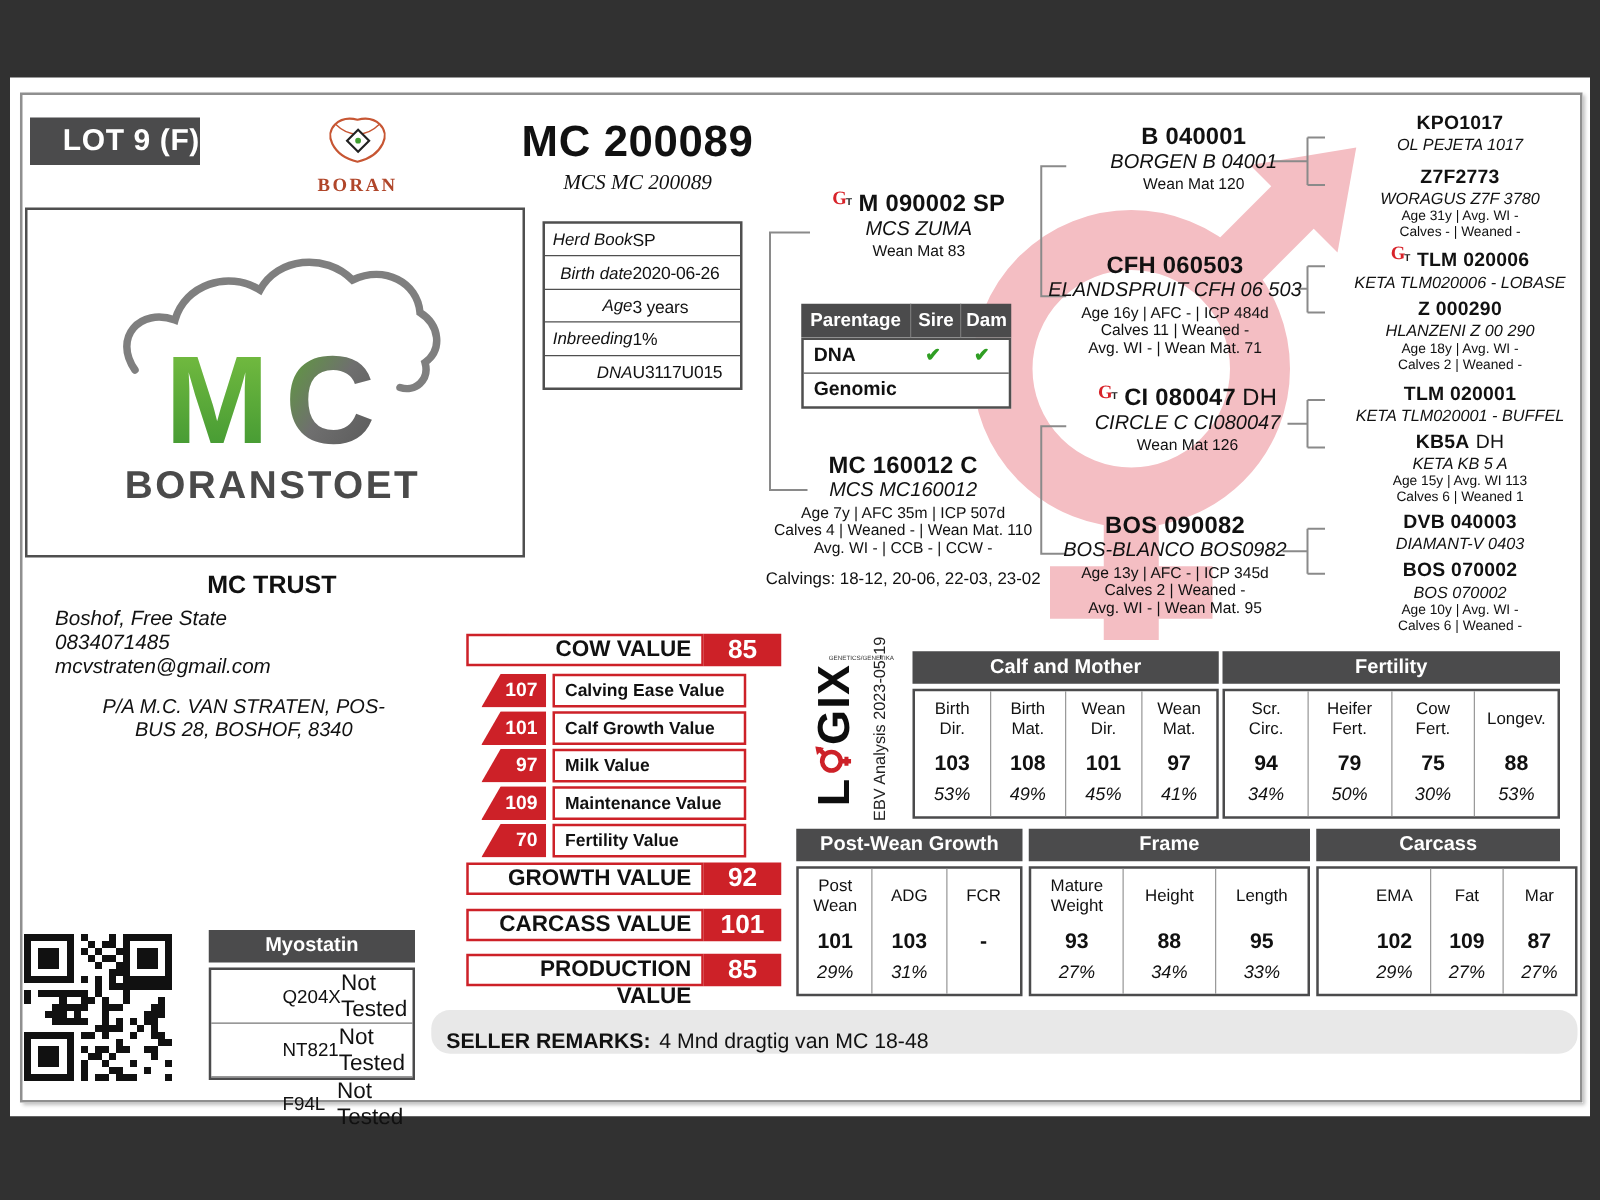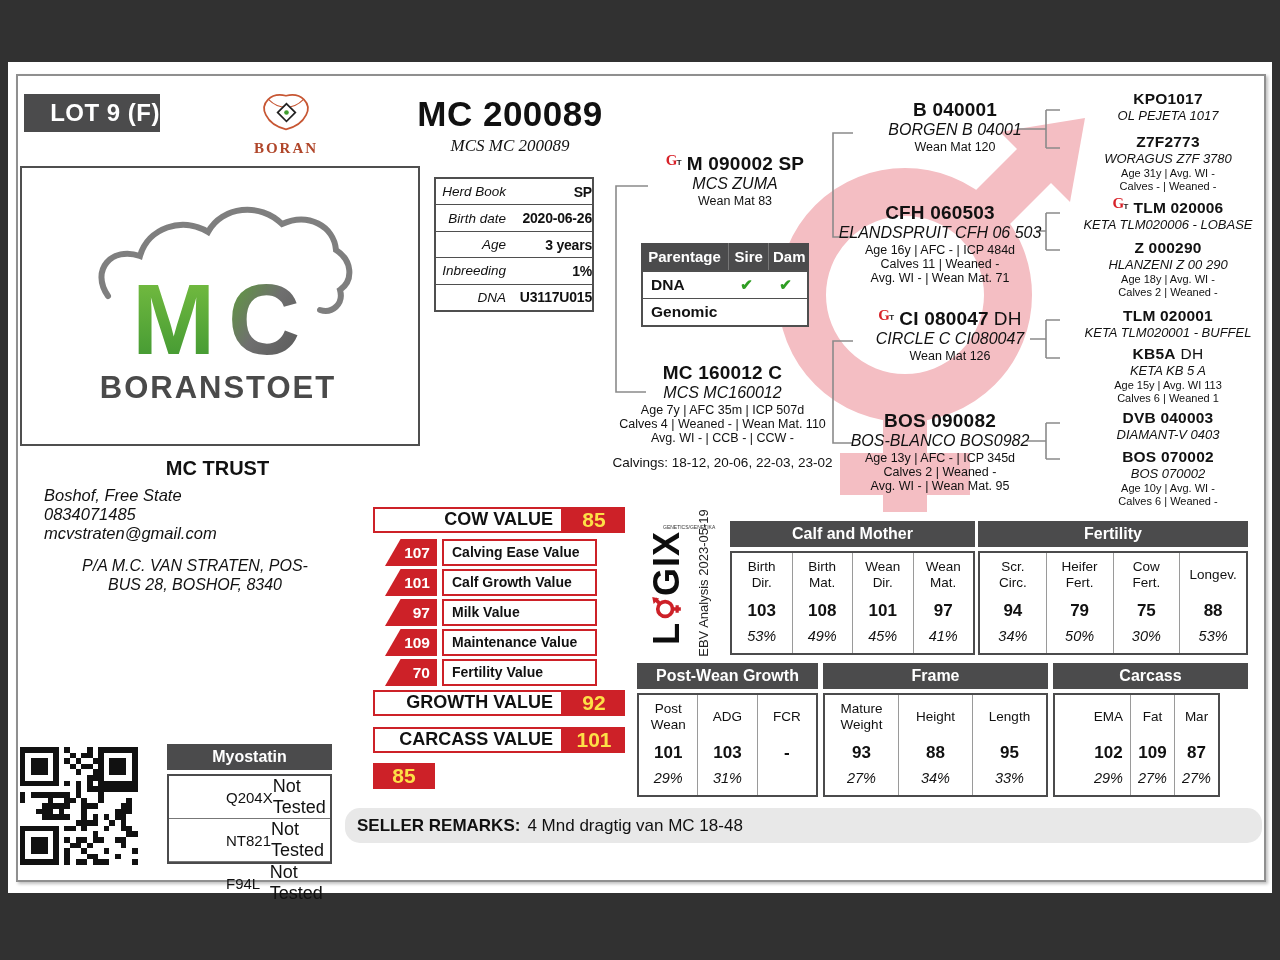--- a/index.html
+++ b/index.html
@@ -23,21 +23,21 @@
   
   .breedername{left:110px;top:457px;width:215px;text-align:center;font-weight:bold;font-size:20px;}
   .contact{font-style:italic;font-size:16.5px;}
   .postal{font-style:italic;font-size:16px;text-align:center;width:270px;left:60px;}
   
   .htable{left:434px;top:177px;width:160px;height:135px;border:2px solid #4f4f4f;background:#fff;
           display:flex;flex-direction:column;box-sizing:border-box;}
   .hrow{flex:1;display:flex;align-items:center;border-top:1px solid #4f4f4f;}
   .hrow:first-child{border-top:none;}
   .hlab{width:70px;text-align:right;font-style:italic;font-size:13.5px;}
-  .hval{flex:1;text-align:right;font-weight:bold;font-size:14px;letter-spacing:-.2px;}
+  .hval{flex:1;text-align:left;font-weight:normal;font-size:14px;letter-spacing:-.2px;}
   
   .phead{left:641px;top:243px;width:168px;height:27px;background:#4b4b4c;color:#fff;display:flex;
          font-weight:bold;font-size:15px;line-height:27px;}
   .phead div{text-align:center;border-left:1px solid #777;}
   .phead div:first-child{border-left:none;}
   .pbody{left:641px;top:270px;width:168px;border:2px solid #4f4f4f;background:#fff;box-sizing:border-box;}
   .prow{display:flex;height:26px;line-height:26px;border-top:1px solid #4f4f4f;}
   .prow:first-child{border-top:none;}
   .plab{width:84px;font-weight:bold;font-size:15.5px;padding-left:8px;box-sizing:border-box;}
   .pcheck{width:39px;text-align:center;color:#2f9e23;font-weight:bold;font-size:15px;}
@@ -53,21 +53,21 @@
   .sfx{font-weight:400;}
   .sfx:not(:empty){margin-left:5px;}
   .gt{display:inline-block;position:relative;width:16px;height:15px;margin-right:5px;}
   .gt .g{position:absolute;left:0;top:-2px;color:#d8232a;font-weight:bold;font-size:15px;
          font-family:"Liberation Serif",serif;line-height:15px;}
   .gt .t{position:absolute;right:0;bottom:-3px;font-size:8px;font-weight:bold;color:#222;}
   
   .vbar{position:absolute;left:373px;width:252px;height:26px;display:flex;}
   .vbar .lbl{flex:1;border:2.5px solid #cd2128;background:#fff;font-weight:bold;font-size:18px;
              line-height:21px;text-align:right;padding-right:8px;box-sizing:border-box;}
-  .vbar .num{width:62px;background:#cd2128;color:#fde047;font-weight:bold;font-size:21px;
+  .vbar .num{width:62px;background:#cd2128;color:#ffffff;font-weight:bold;font-size:21px;
              line-height:26px;text-align:center;}
   .subrow{position:absolute;left:385px;height:27px;display:flex;}
   .subnum{width:52px;background:#cd2128;clip-path:polygon(30% 0,100% 0,100% 100%,0 100%);
           color:#fff;font-weight:bold;font-size:15.5px;line-height:27px;text-align:right;
           padding-right:7px;box-sizing:border-box;}
   .sublbl{width:155px;margin-left:5px;border:2px solid #cd2128;background:#fff;font-weight:bold;
           font-size:14px;line-height:23px;padding-left:8px;box-sizing:border-box;}
   
   .logix{left:592px;top:562px;width:150px;height:44px;transform:rotate(-90deg);
          display:flex;align-items:center;justify-content:center;}
@@ -93,21 +93,21 @@
            box-sizing:border-box;display:flex;flex-direction:column;}
   .myorow{flex:1;display:flex;align-items:center;border-top:1px solid #777;}
   .myorow:first-child{border-top:none;}
   .myogene{padding-left:13px;font-size:15px;width:62px;margin-left:44px;}
   .myores{font-size:18px;}
   
   .qr{left:19px;top:747px;width:119px;height:118px;}
   .qr svg{width:100%;height:100%;shape-rendering:crispEdges;}
   
   .remarks{left:345px;top:808px;width:917px;height:35px;background:#e8e8e8;display:flex;
-           align-items:center;font-size:17px;border-radius:15px;}
+           align-items:flex-end;font-size:17px;border-radius:15px;}
   .remarks b{margin-left:12px;}
   .remarks span{margin-left:7px;}
 </style>
 </head>
 <body>
 
 <div id="root">
   <div class="page"></div>
   <div class="pageborder"></div>
 
@@ -320,20 +320,21 @@
   </div>
   <div class="vbar" style="top:690px;">
     <div class="lbl">GROWTH VALUE</div>
     <div class="num">92</div>
   </div>
   <div class="vbar" style="top:727px;">
     <div class="lbl">CARCASS VALUE</div>
     <div class="num">101</div>
   </div>
   <div class="vbar" style="top:763px;">
+    <div class="lbl">PRODUCTION VALUE</div>
     <div class="num">85</div>
   </div>
 
   <div class="abs logix">
     <span class="lx">L</span>
     <svg width="24" height="32" viewBox="0 0 26 32" style="margin:0 1px 0 1px;">
       <circle cx="13" cy="14" r="8" fill="none" stroke="#cd2128" stroke-width="4"></circle>
       <line x1="19" y1="8" x2="24" y2="3" stroke="#cd2128" stroke-width="4"></line>
       <polygon points="26,0 18.5,1.5 24.5,7.5" fill="#cd2128"></polygon>
       <line x1="13" y1="22" x2="13" y2="31" stroke="#cd2128" stroke-width="4"></line>
@@ -468,21 +469,21 @@
     <div class="gcol">
       <div class="h">
           <span>Length</span>
           <span></span>
         </div>
       <div class="v">95</div>
       <div class="a">33%</div>
     </div>
   </div>
 
-  <div class="gbody" style="left:1053px;top:693px;width:167px;padding-left:32px;">
+  <div class="gbody" style="left:1053px;top:693px;width:209px;padding-left:32px;">
     <div class="gcol">
       <div class="h">
           <span>EMA</span>
           <span></span>
         </div>
       <div class="v">102</div>
       <div class="a">29%</div>
     </div>
     <div class="gcol">
       <div class="h">

